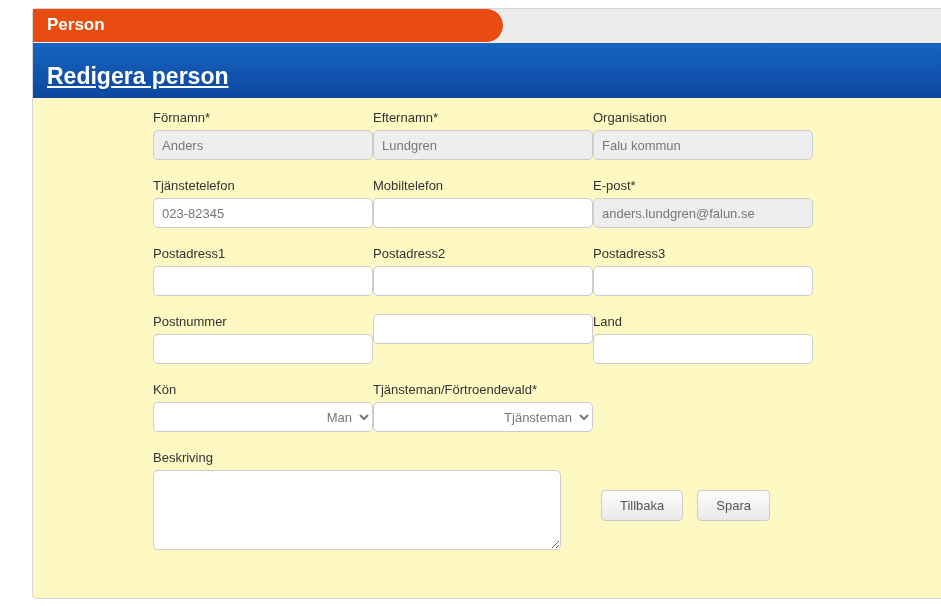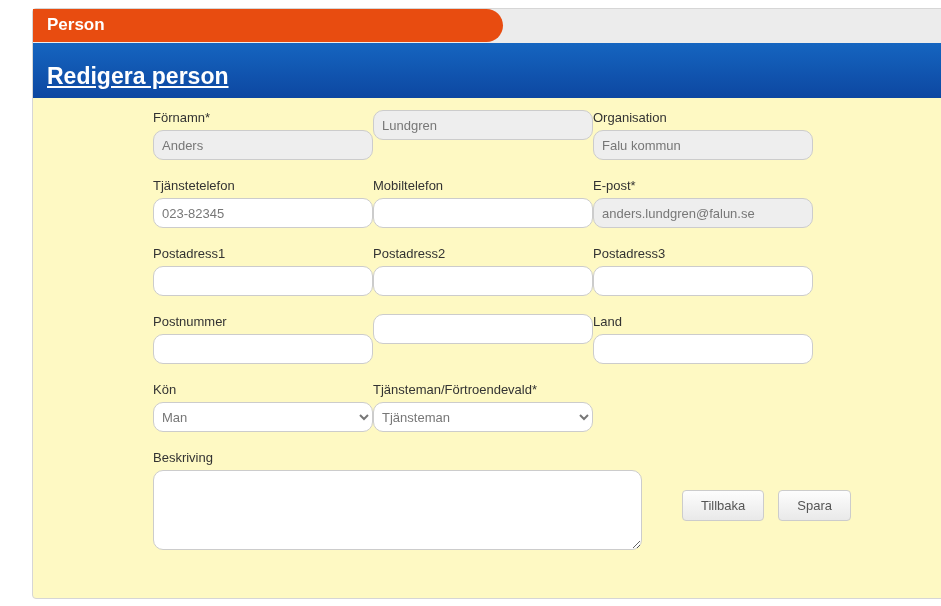--- a/index.html
+++ b/index.html
@@ -59,37 +59,38 @@
   .field label {
     font-size: 13px;
     color: #333;
     margin-bottom: 5px;
   }
   .field input[type=text],
   .field select,
   .field textarea {
     height: 30px;
     border: 1px solid #ccc;
-    border-radius: 10px;
+    border-radius: 5px;
     padding: 4px 8px;
     font-size: 13px;
     font-family: inherit;
     background: #fff;
     color: #777;
   }
   .field input.readonly {
     background: #eeeeee;
     color: #777;
   }
   .field select {
     background: #fff;
     color: #777;
     padding: 4px 4px;
-  }
-  .wide-field { width: 489px; }
+    text-align: right;
+  }
+  .wide-field { width: 408px; }
   .wide-field textarea {
     height: 80px;
     resize: both;
     width: 100%;
   }
   .buttons {
     display: flex;
     align-items: flex-end;
     gap: 14px;
     padding-left: 40px;
@@ -119,20 +120,21 @@
   <div class="sub-header">Redigera person</div>
 
   <div class="form-area">
 
     <div class="row">
       <div class="field">
         <label>Förnamn*</label>
         <input type="text" class="readonly" readonly="" value="Anders" style="">
       </div>
       <div class="field">
+        <label>Efternamn*</label>
         <input type="text" class="readonly" readonly="" value="Lundgren" style="">
       </div>
       <div class="field">
         <label>Organisation</label>
         <input type="text" class="readonly" readonly="" value="Falu kommun" style="">
       </div>
     </div>
 
     <div class="row">
       <div class="field">

